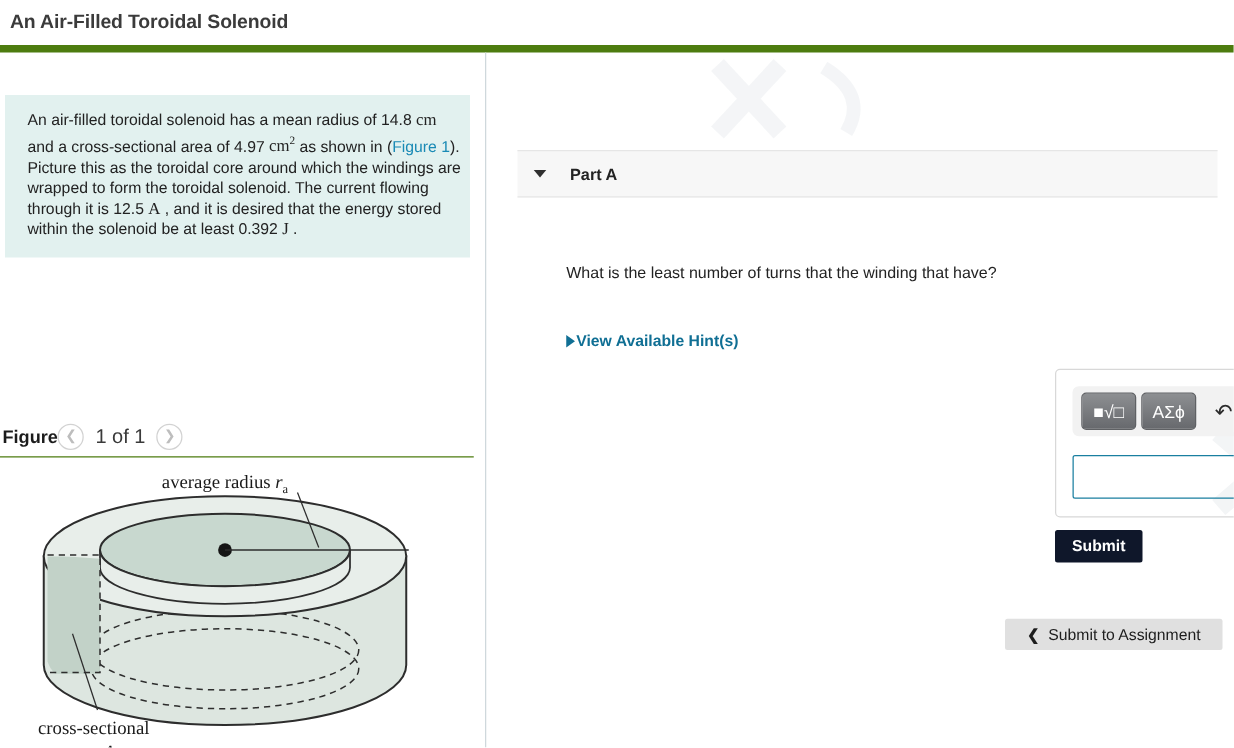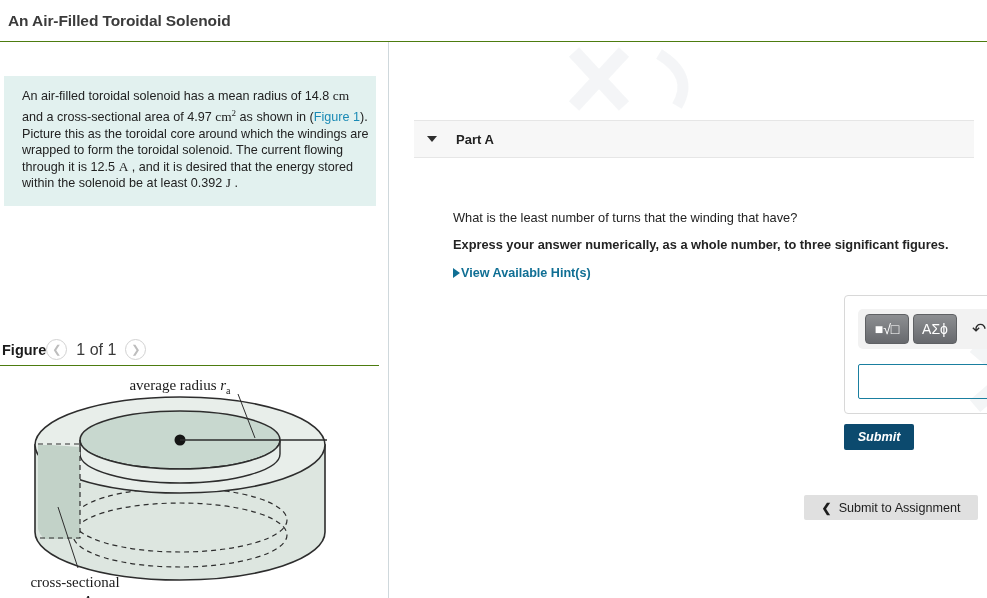--- a/index.html
+++ b/index.html
@@ -7,21 +7,21 @@
     margin: 0; padding: 0;
     width: 987px; height: 598px;
     background: #ffffff;
     font-family: "Liberation Sans", sans-serif;
     overflow: hidden;
   }
 
   
   #page-title-bar {
     height: 42px;
-    border-bottom: 1px solid #4d7c0f;
+    border-bottom: 6px solid #4d7c0f;
     display: flex;
     align-items: center;
     padding-left: 8px;
   }
   #page-title {
     font-size: 15.5px;
     font-weight: bold;
     color: #3b3b3b;
     letter-spacing: -0.1px;
   }
@@ -233,29 +233,28 @@
     font-size: 13px;
     padding: 0 7px;
     font-family: "Liberation Sans", sans-serif;
   }
 
   
   #submit-button {
     position: absolute;
     left: 455px; top: 382px;
     width: 70px; height: 26px;
-    background: #0c4a6e;
+    background: #0f172a;
     color: #fff;
     border: none;
     border-radius: 2px;
     font-size: 12.6px;
     font-weight: bold;
     font-family: "Liberation Sans", sans-serif;
     cursor: pointer;
-    font-style: italic;
   }
 
   
   #return-button {
     position: absolute;
     left: 415px; top: 453px;
     width: 174px; height: 25px;
     background: #e0e0e0;
     border: none;
     border-radius: 2px;
@@ -340,21 +339,20 @@
   </div>
 
   <div id="right-col">
 
     <div id="part-a-header">
       <div id="part-a-caret"></div>
       <div id="part-a-title">Part A</div>
     </div>
 
     <div id="question-text">What is the least number of turns that the winding that have?</div>
-    <div id="answer-format">Express your answer numerically, as a whole number, to three significant figures.</div>
 
     <div id="hints-row">
       <div id="hints-caret"></div>
       <div id="hints-label">View Available Hint(s)</div>
     </div>
 
     <div id="answer-box">
       <svg id="answer-watermark" viewBox="0 0 200 80">
         <path d="M10 10 L80 70 M80 10 L10 70" stroke="#1a3a5a" stroke-width="16" fill="none"></path>
         <path d="M110 12 q40 25 20 58" stroke="#1a3a5a" stroke-width="12" fill="none"></path>

